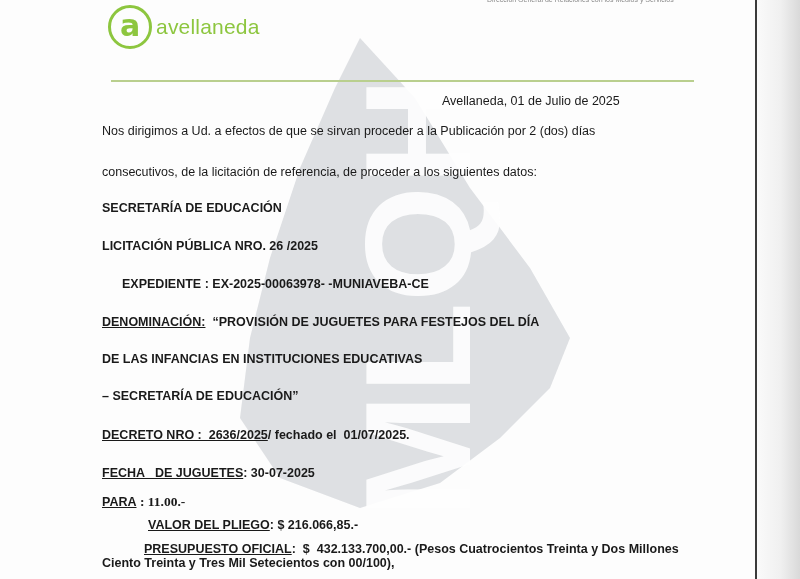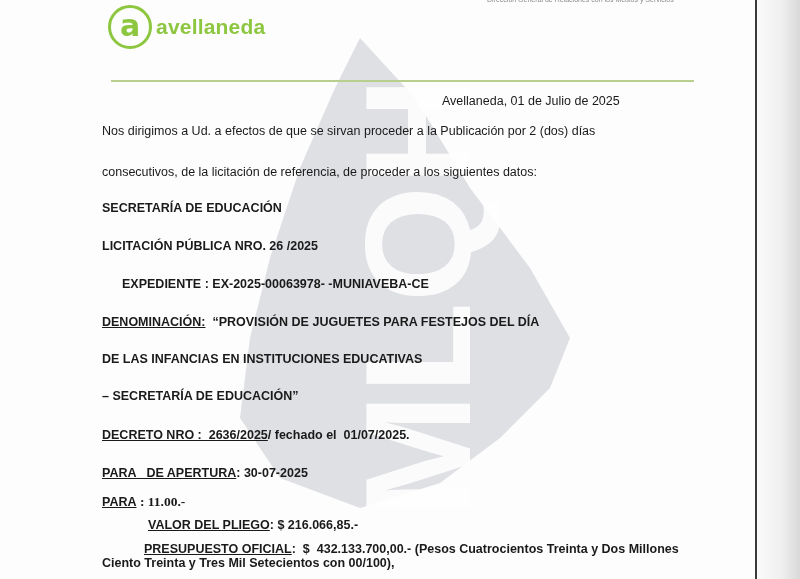--- a/index.html
+++ b/index.html
@@ -31,21 +31,21 @@
   }
   .logo-circle {
     width: 44px; height: 44px; border: 3px solid #8dc63f; border-radius: 50%;
     box-sizing: border-box; display: flex; align-items: center; justify-content: center;
   }
   .logo-circle span {
     color: #8dc63f; font-weight: bold; font-size: 30px; line-height: 1; margin-top: -3px;
     font-family: "DejaVu Sans", sans-serif;
   }
   .logo-text {
-    color: #8dc63f; font-size: 21px; margin-left: 4px; letter-spacing: 0.2px; font-weight: bold;
+    color: #8dc63f; font-size: 21px; margin-left: 4px; letter-spacing: 0.2px;
   }
   .header-note {
     position: absolute; left: 487px; top: -4px; font-size: 7px; color: #8a8a8a; z-index: 2;
     white-space: nowrap;
   }
   .rule {
     position: absolute; left: 111px; top: 80px; width: 583px; height: 2px;
     background: #b9cf8e; z-index: 2;
   }
   .line {
@@ -92,21 +92,21 @@
   <span class="u">DENOMINACIÓN:</span><span style="white-space:pre">  “PROVISIÓN DE JUGUETES PARA FESTEJOS DEL DÍA</span>
 </div>
 <div class="line b" style="top:352px;">DE LAS INFANCIAS EN INSTITUCIONES EDUCATIVAS</div>
 <div class="line b" style="top:389px;">– SECRETARÍA DE EDUCACIÓN”</div>
 
 <div class="line b" style="top:428px;text-align:right;">
   <span class="u" style="white-space:pre">DECRETO NRO :  2636/2025</span><span style="white-space:pre">/ fechado el  01/07/2025.</span>
 </div>
 
 <div class="line b" style="top:466px;">
-  <span class="u" style="white-space:pre">PARA   DE APERTURA</span><span>: 30-07-2025</span>
+  <span class="u" style="white-space:pre">FECHA   DE JUGUETES</span><span>: 30-07-2025</span>
 </div>
 
 <div class="line b" style="top:494px; font-family:'Liberation Serif', serif; font-size:13.5px;">
   <span class="u" style="font-family:'Liberation Sans', sans-serif; font-size:12.5px;">PARA</span><span style="white-space:pre"> : 11.00.-</span>
 </div>
 
 <div class="line b" style="top:518px;margin-left:46px;">
   <span class="u">VALOR DEL PLIEGO</span><span>: $ 216.066,85.-</span>
 </div>
 

